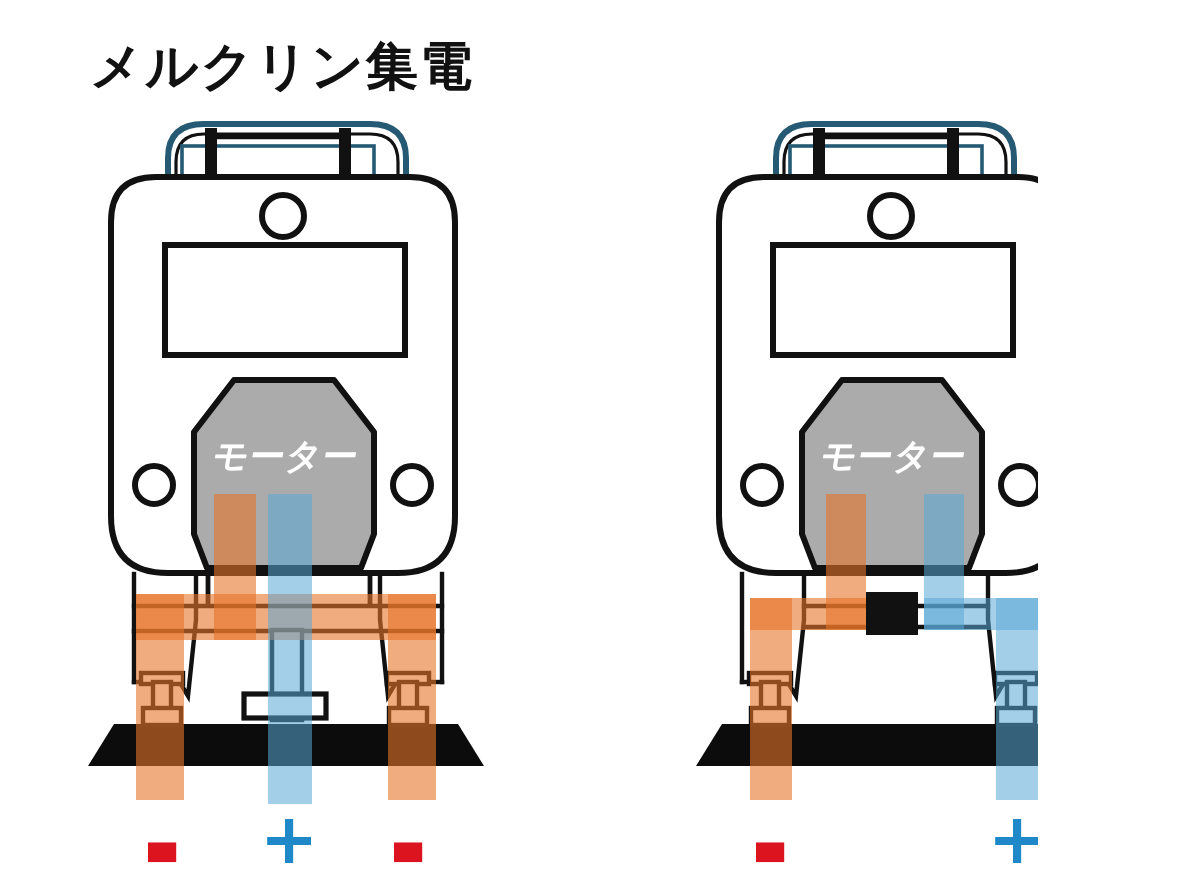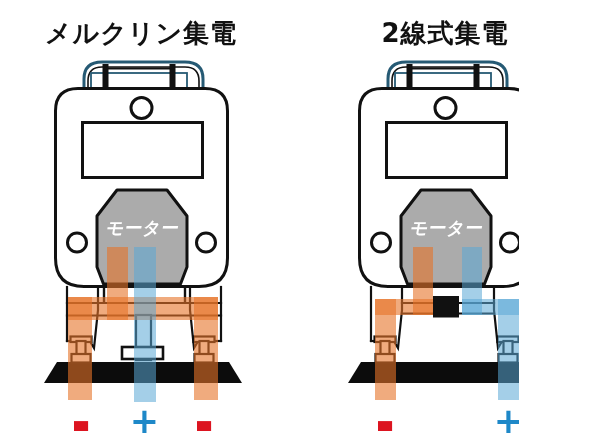--- a/index.html
+++ b/index.html
@@ -28,21 +28,20 @@
   .handle-outer{stroke:var(--handle_navy,#265a74);stroke-width:3;fill:#ffffff;}
   .handle-inner{stroke:var(--line_black,#111);stroke-width:1.6;fill:none;}
   .handle-rect{stroke:var(--handle_navy,#265a74);stroke-width:1.8;fill:#ffffff;}
 </style>
 </head>
 <body>
 
 <div class="stage">
 
   <div class="diagram-title" style="left:141px;">メルクリン集電</div>
-  <div class="diagram-title" style="left:445px;">2線式集電</div>
 
   <svg width="600" height="448" viewBox="0 0 600 448">
     <defs>
       <g id="train-template">
 
         <g>
           <path class="handle-outer" d="M84,96 L84,79 Q84,62 102,62 L185,62 Q203,62 203,79 L203,96"></path>
           <path class="handle-inner" d="M88,96 L88,81 Q88,67 102,67 L185,67 Q199,67 199,81 L199,96"></path>
           <rect class="handle-rect" x="91" y="73" width="96" height="23"></rect>
           <line class="ln" x1="105" y1="68.5" x2="172" y2="68.5"></line>

